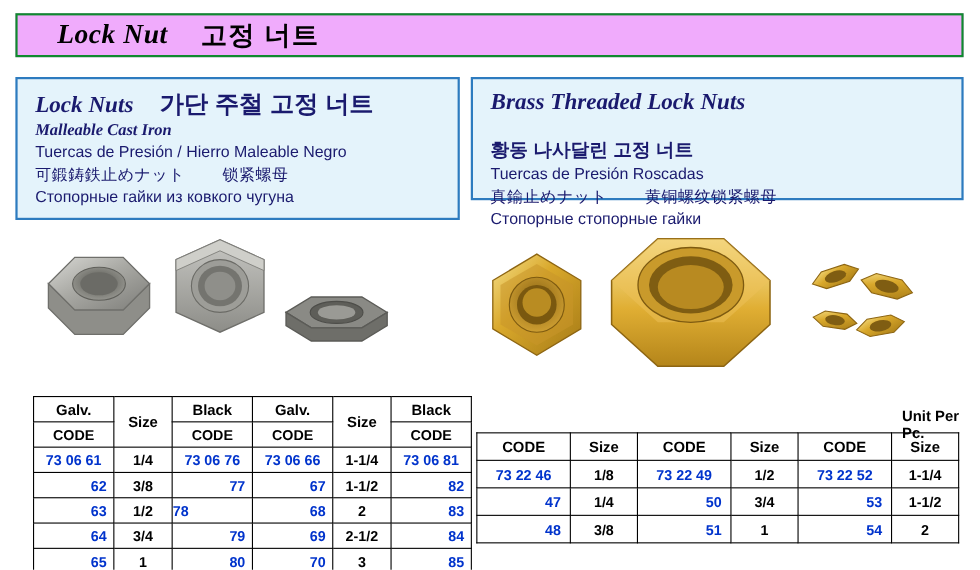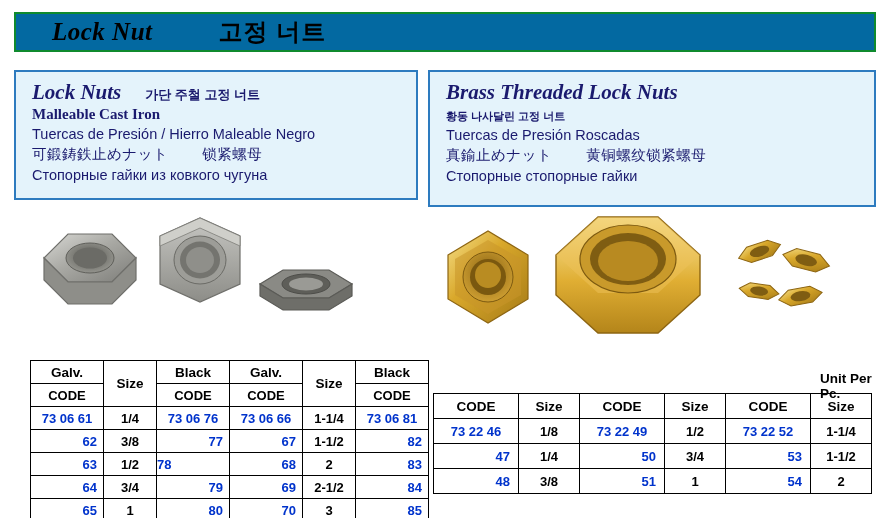--- a/index.html
+++ b/index.html
@@ -19,27 +19,26 @@
     height: 518px;
   }
 
   
   .title-bar {
     position: absolute;
     left: 14px;
     top: 12px;
     width: 862px;
     height: 40px;
-    background: #0369a1;
+    background: #f0abfc;
     border: 2px solid #0f8a2e;
     box-sizing: border-box;
     display: flex;
     align-items: center;
     padding-left: 36px;
-    gap: 36px;
   }
   .title-en {
     font-family: "Liberation Serif", serif;
     font-style: italic;
     font-weight: bold;
     font-size: 25px;
     color: #000;
     letter-spacing: 0.5px;
   }
   .title-kr {
@@ -61,49 +60,50 @@
   .hdr-left {
     left: 14px;
     top: 70px;
     width: 404px;
     height: 130px;
   }
   .hdr-right {
     left: 428px;
     top: 70px;
     width: 448px;
-    height: 137px;
+    height: 112px;
   }
   .hdr-line1 {
     display: flex;
     align-items: baseline;
   }
   .hdr-en {
     font-family: "Liberation Serif", serif;
     font-style: italic;
     font-weight: bold;
     font-size: 21px;
     color: #1a1a6e;
     white-space: nowrap;
   }
   .hdr-kr {
-    font-size: 13px;
+    font-size: 22px;
     font-weight: bold;
     color: #1a1a6e;
     margin-left: 24px;
     white-space: nowrap;
   }
   .hdr-kr-block {
-    font-size: 11px;
-    font-weight: bold;
-    color: #1a1a6e;
-    margin-top: 4px;
+    font-size: 17px;
+    font-weight: bold;
+    color: #1a1a6e;
+    margin-top: 20px;
   }
   .hdr-sub {
     font-family: "Liberation Serif", serif;
+    font-style: italic;
     font-weight: bold;
     font-size: 15px;
     color: #1a1a6e;
     margin-top: 1px;
   }
   .hdr-txt {
     font-size: 14.5px;
     color: #1a1a6e;
     margin-top: 3px;
     white-space: nowrap;

